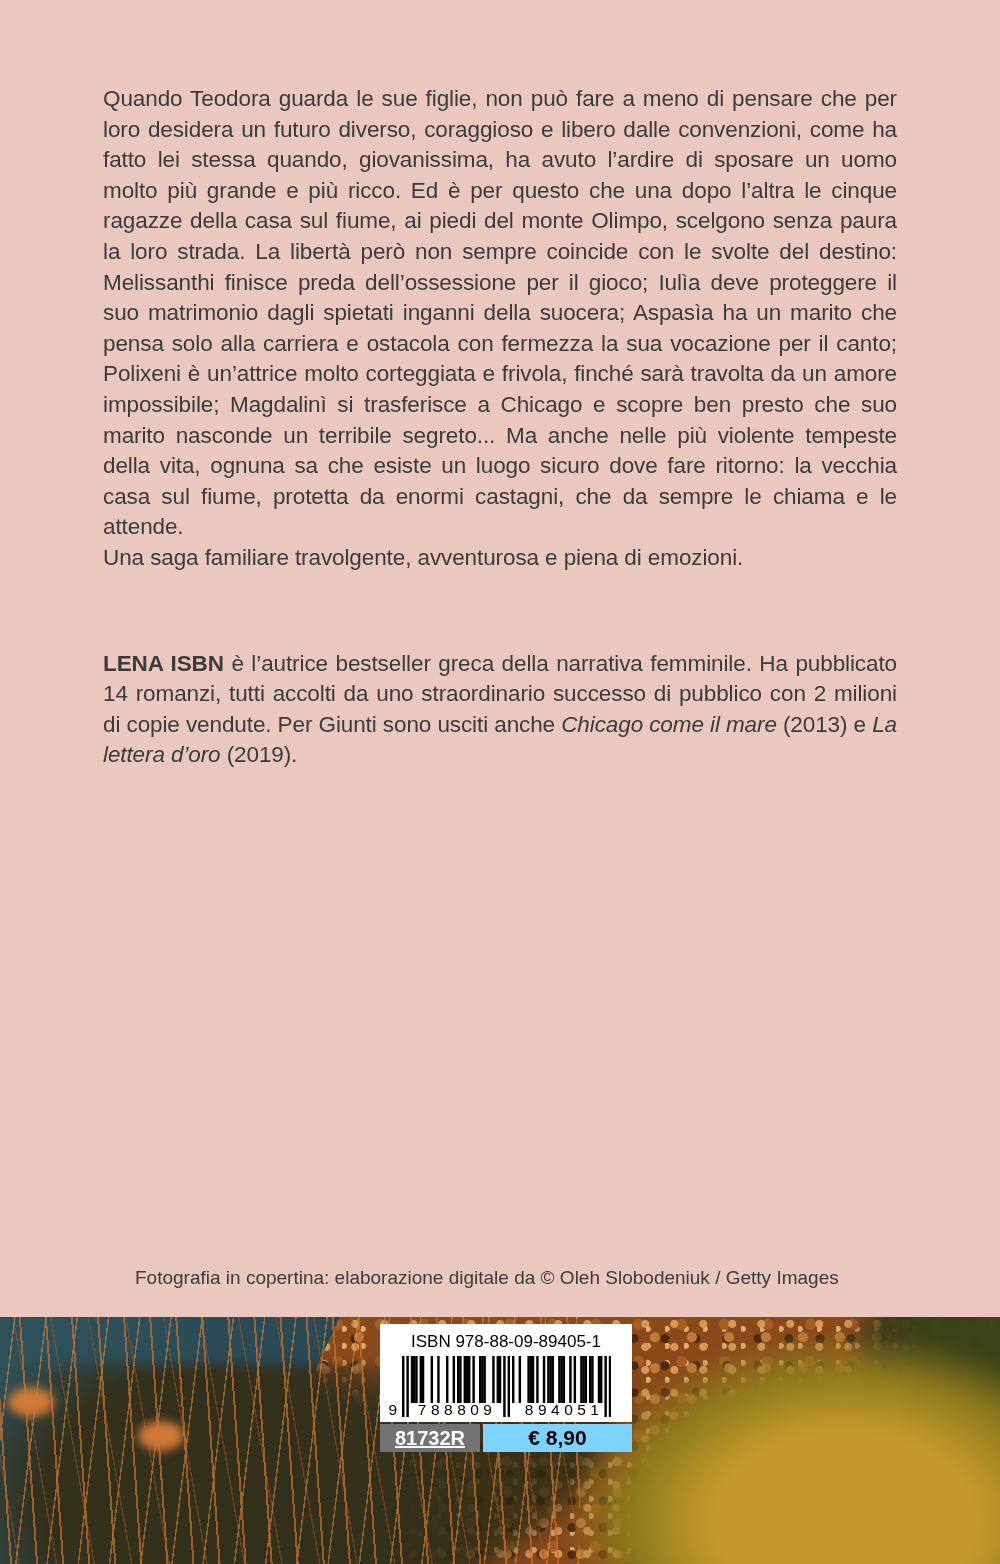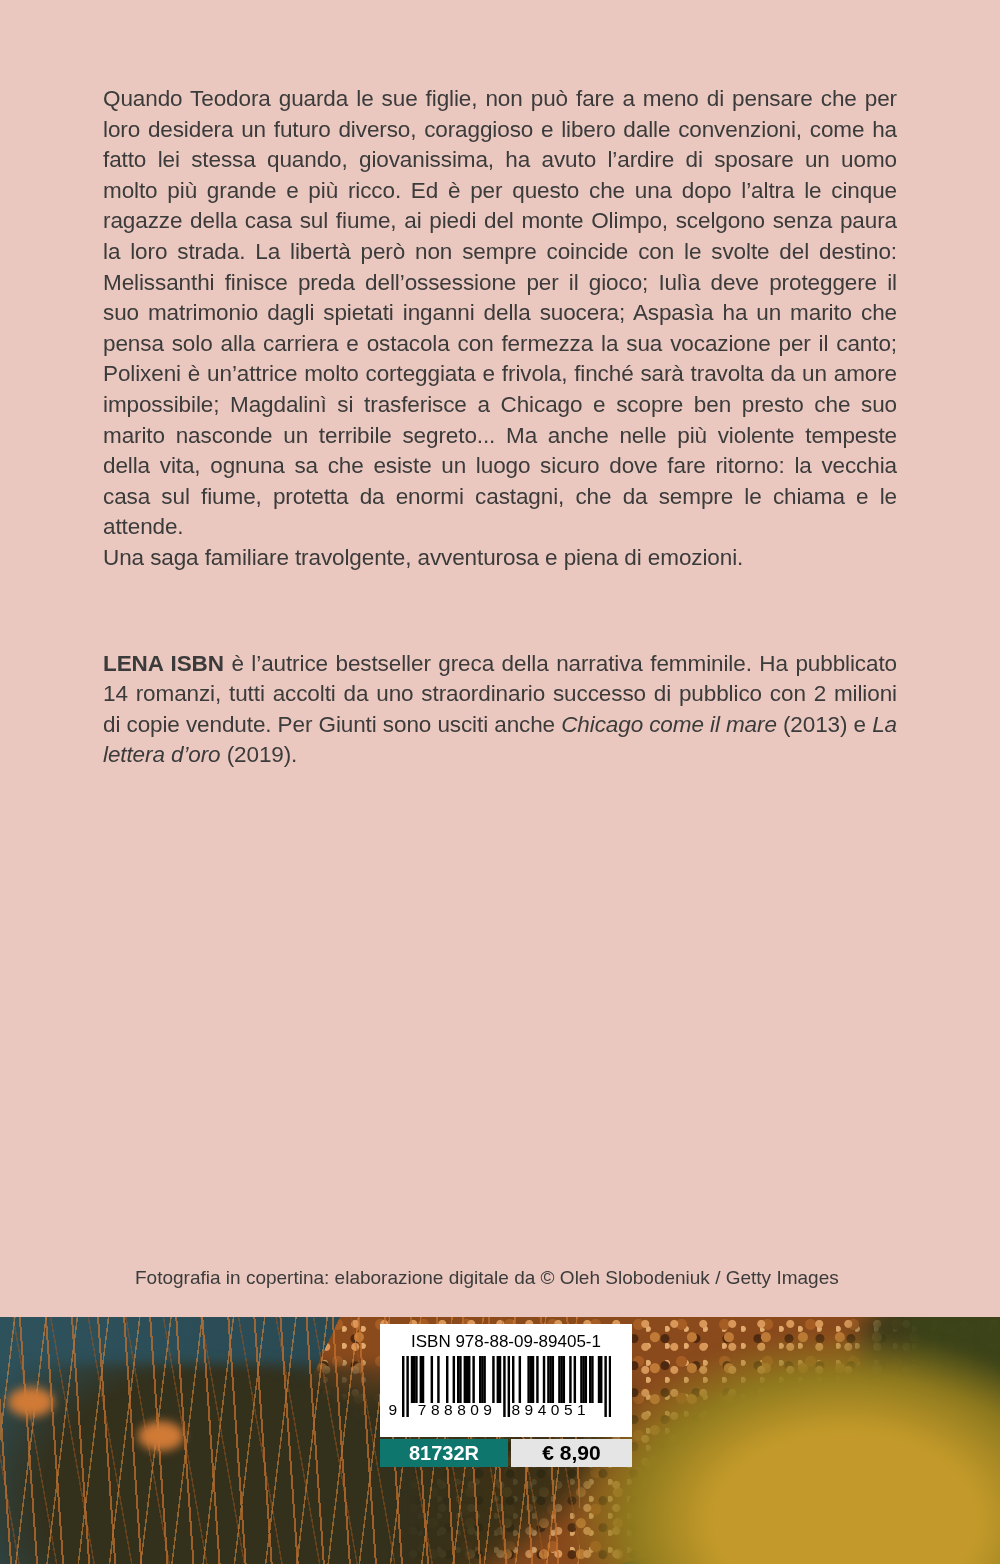--- a/index.html
+++ b/index.html
@@ -66,32 +66,32 @@
     filter:blur(10px); opacity:.9;}
   .ph-bush{position:absolute; right:-70px; bottom:-110px; width:500px; height:340px;
     background:radial-gradient(ellipse at 55% 55%, #c2992a 0 35%, #8f7a1e 55%, rgba(120,110,25,0) 72%);
     filter:blur(6px);}
   .ph-flower{position:absolute; width:46px; height:30px; background:#d07a36;
     border-radius:50%; filter:blur(5px);}
   .ph-flower.f1{left:8px; top:70px;}
   .ph-flower.f2{left:138px; top:104px;}
   
   .barcode{position:absolute; left:380px; top:1324px; width:252px; z-index:5;}
-  .barcode-top{background:#fff; padding:8px 9px 20px; box-sizing:border-box;}
+  .barcode-top{background:#fff; padding:8px 9px 5px; box-sizing:border-box;}
   .isbn{font-size:17px; line-height:20px; text-align:center; color:#000; white-space:nowrap;}
   .bars-wrap{position:relative; width:209px; height:61px; margin:4px auto 0;}
   .bars-wrap svg{position:absolute; left:0; top:0;}
   .ean-digit{position:absolute; bottom:0; font-size:15.5px; line-height:14px; color:#000;}
   .d-lead{left:-13px;}
   .d-left{left:3px; width:92px; text-align:right; letter-spacing:4.5px;}
-  .d-right{left:110px; width:92px; text-align:left; letter-spacing:4.5px;}
+  .d-right{left:110px; width:92px; text-align:right; letter-spacing:4.5px;}
   .price-row{display:flex; height:28px; margin-top:2px;}
-  .code-box{width:128px; background:#0f766e; color:#fff; font-weight:bold; font-size:20px;
-    display:flex; align-items:center; justify-content:center;}
-  .price-box{flex:1; margin-left:3px; background:#e5e5e5; color:#000; font-weight:bold; font-size:21px;
+  .code-box{width:100px; background:#737373; color:#fff; font-weight:bold; font-size:20px;
+    display:flex; align-items:center; justify-content:center;text-decoration:underline;}
+  .price-box{flex:1; margin-left:3px; background:#7dd3fc; color:#000; font-weight:bold; font-size:21px;
     display:flex; align-items:center; justify-content:center;}
 </style>
 </head>
 <body>
 
 <div class="page">
 
   <div class="synopsis">
     <p>Quando Teodora guarda le sue figlie, non può fare a meno di pensare che per loro desidera un futuro diverso, coraggioso e libero dalle convenzioni, come ha fatto lei stessa quando, giovanissima, ha avuto l’ardire di sposare un uomo molto più grande e più ricco. Ed è per questo che una dopo l’altra le cinque ragazze della casa sul fiume, ai piedi del monte Olimpo, scelgono senza paura la loro strada. La libertà però non sempre coincide con le svolte del destino: Melissanthi finisce preda dell’ossessione per il gioco; Iulìa deve proteggere il suo matrimonio dagli spietati inganni della suocera; Aspasìa ha un marito che pensa solo alla carriera e ostacola con fermezza la sua vocazione per il canto; Polixeni è un’attrice molto corteggiata e frivola, finché sarà travolta da un amore impossibile; Magdalinì si trasferisce a Chicago e scopre ben presto che suo marito nasconde un terribile segreto... Ma anche nelle più violente tempeste della vita, ognuna sa che esiste un luogo sicuro dove fare ritorno: la vecchia casa sul fiume, protetta da enormi castagni, che da sempre le chiama e le attende.</p>
     <p>Una saga familiare travolgente, avventurosa e piena di emozioni.</p>

